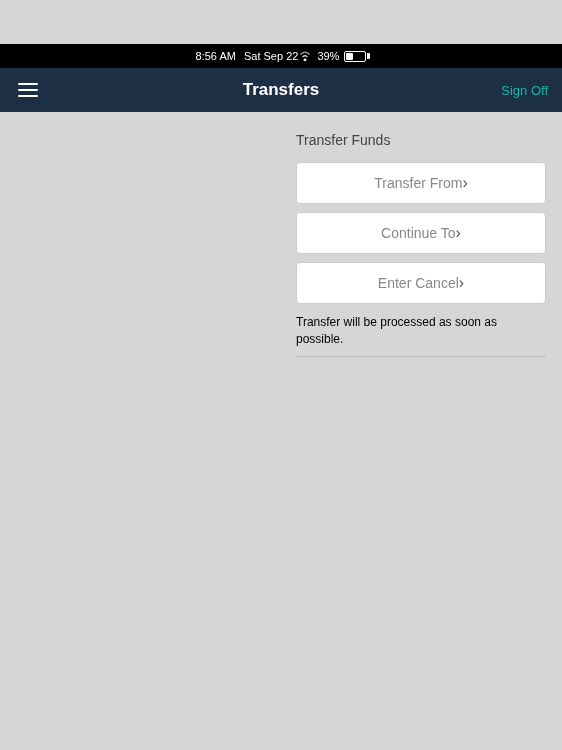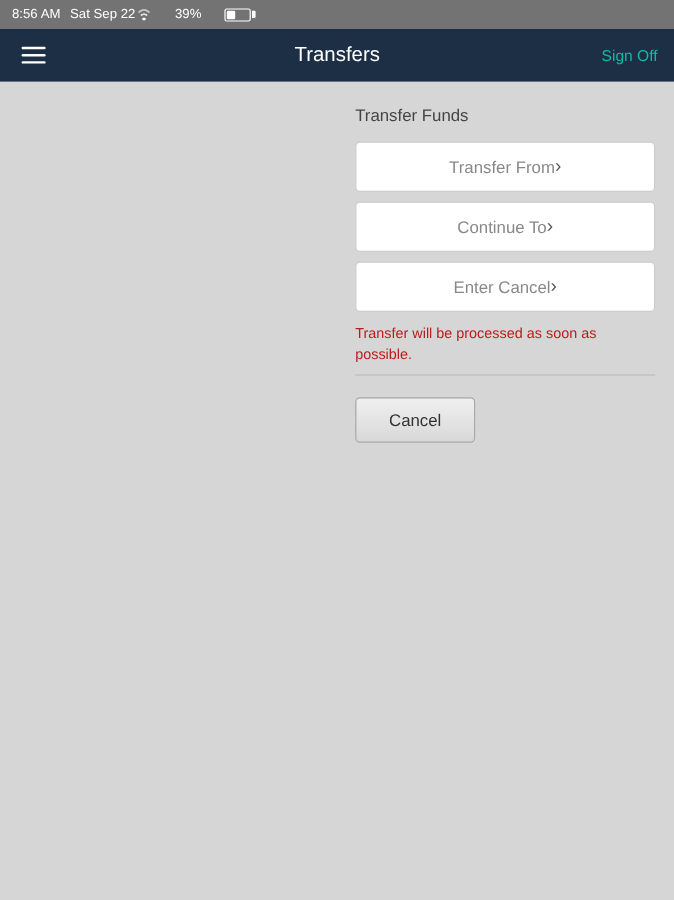--- a/index.html
+++ b/index.html
@@ -14,57 +14,58 @@
       font-family: -apple-system, 'Helvetica Neue', Arial, sans-serif;
       background: #d6d6d6;
       overflow: hidden;
       position: relative;
     }
 
     
     .status-bar {
       width: 100%;
       height: 24px;
-      background: #737373;
-      display: flex;
-      align-items: center;
-      justify-content: flex-start;
+      background: #000000;
+      display: flex;
+      align-items: center;
+      justify-content: center;
       padding: 0 10px;
       font-size: 11px;
       color: #fff;
+      margin-top: 44px;
     }
 
     .status-bar-left {
       display: flex;
       align-items: center;
       gap: 8px;
     }
 
     .status-bar-right {
       display: flex;
       align-items: center;
-      gap: 19px;
+      gap: 5px;
       font-size: 11px;
     }
 
     
     .nav-bar {
       width: 100%;
       height: 44px;
       background: #1c2f45;
       display: flex;
       align-items: center;
       justify-content: center;
       position: relative;
     }
 
     .nav-title {
       color: #fff;
       font-size: 17px;
-      font-weight: 400;
+      font-weight: 700;
     }
 
     .nav-menu-btn {
       position: absolute;
       left: 14px;
       background: none;
       border: none;
       cursor: pointer;
       display: flex;
       flex-direction: column;
@@ -140,21 +141,21 @@
 
     .form-row-chevron {
       font-size: 16px;
       color: #555;
       font-weight: 300;
     }
 
     
     .info-text {
       font-size: 12px;
-      color: #b91c1c;
+      color: #000000;
       margin: 10px 0 6px 0;
       line-height: 1.4;
     }
 
     
     .divider {
       border: none;
       border-top: 1px solid #bbb;
       margin: 8px 0 18px 0;
     }
@@ -280,17 +281,16 @@
     <div class="form-row">
       <span class="form-row-label">Enter Cancel</span>
       <span class="form-row-chevron">›</span>
     </div>
 
     <p class="info-text">Transfer will be processed as soon as possible.</p>
 
     <hr class="divider">
 
     <div class="buttons-row">
-      <button class="btn-cancel">Cancel</button>
     </div>
 
   </div>
 </div>
 
 </body></html>

